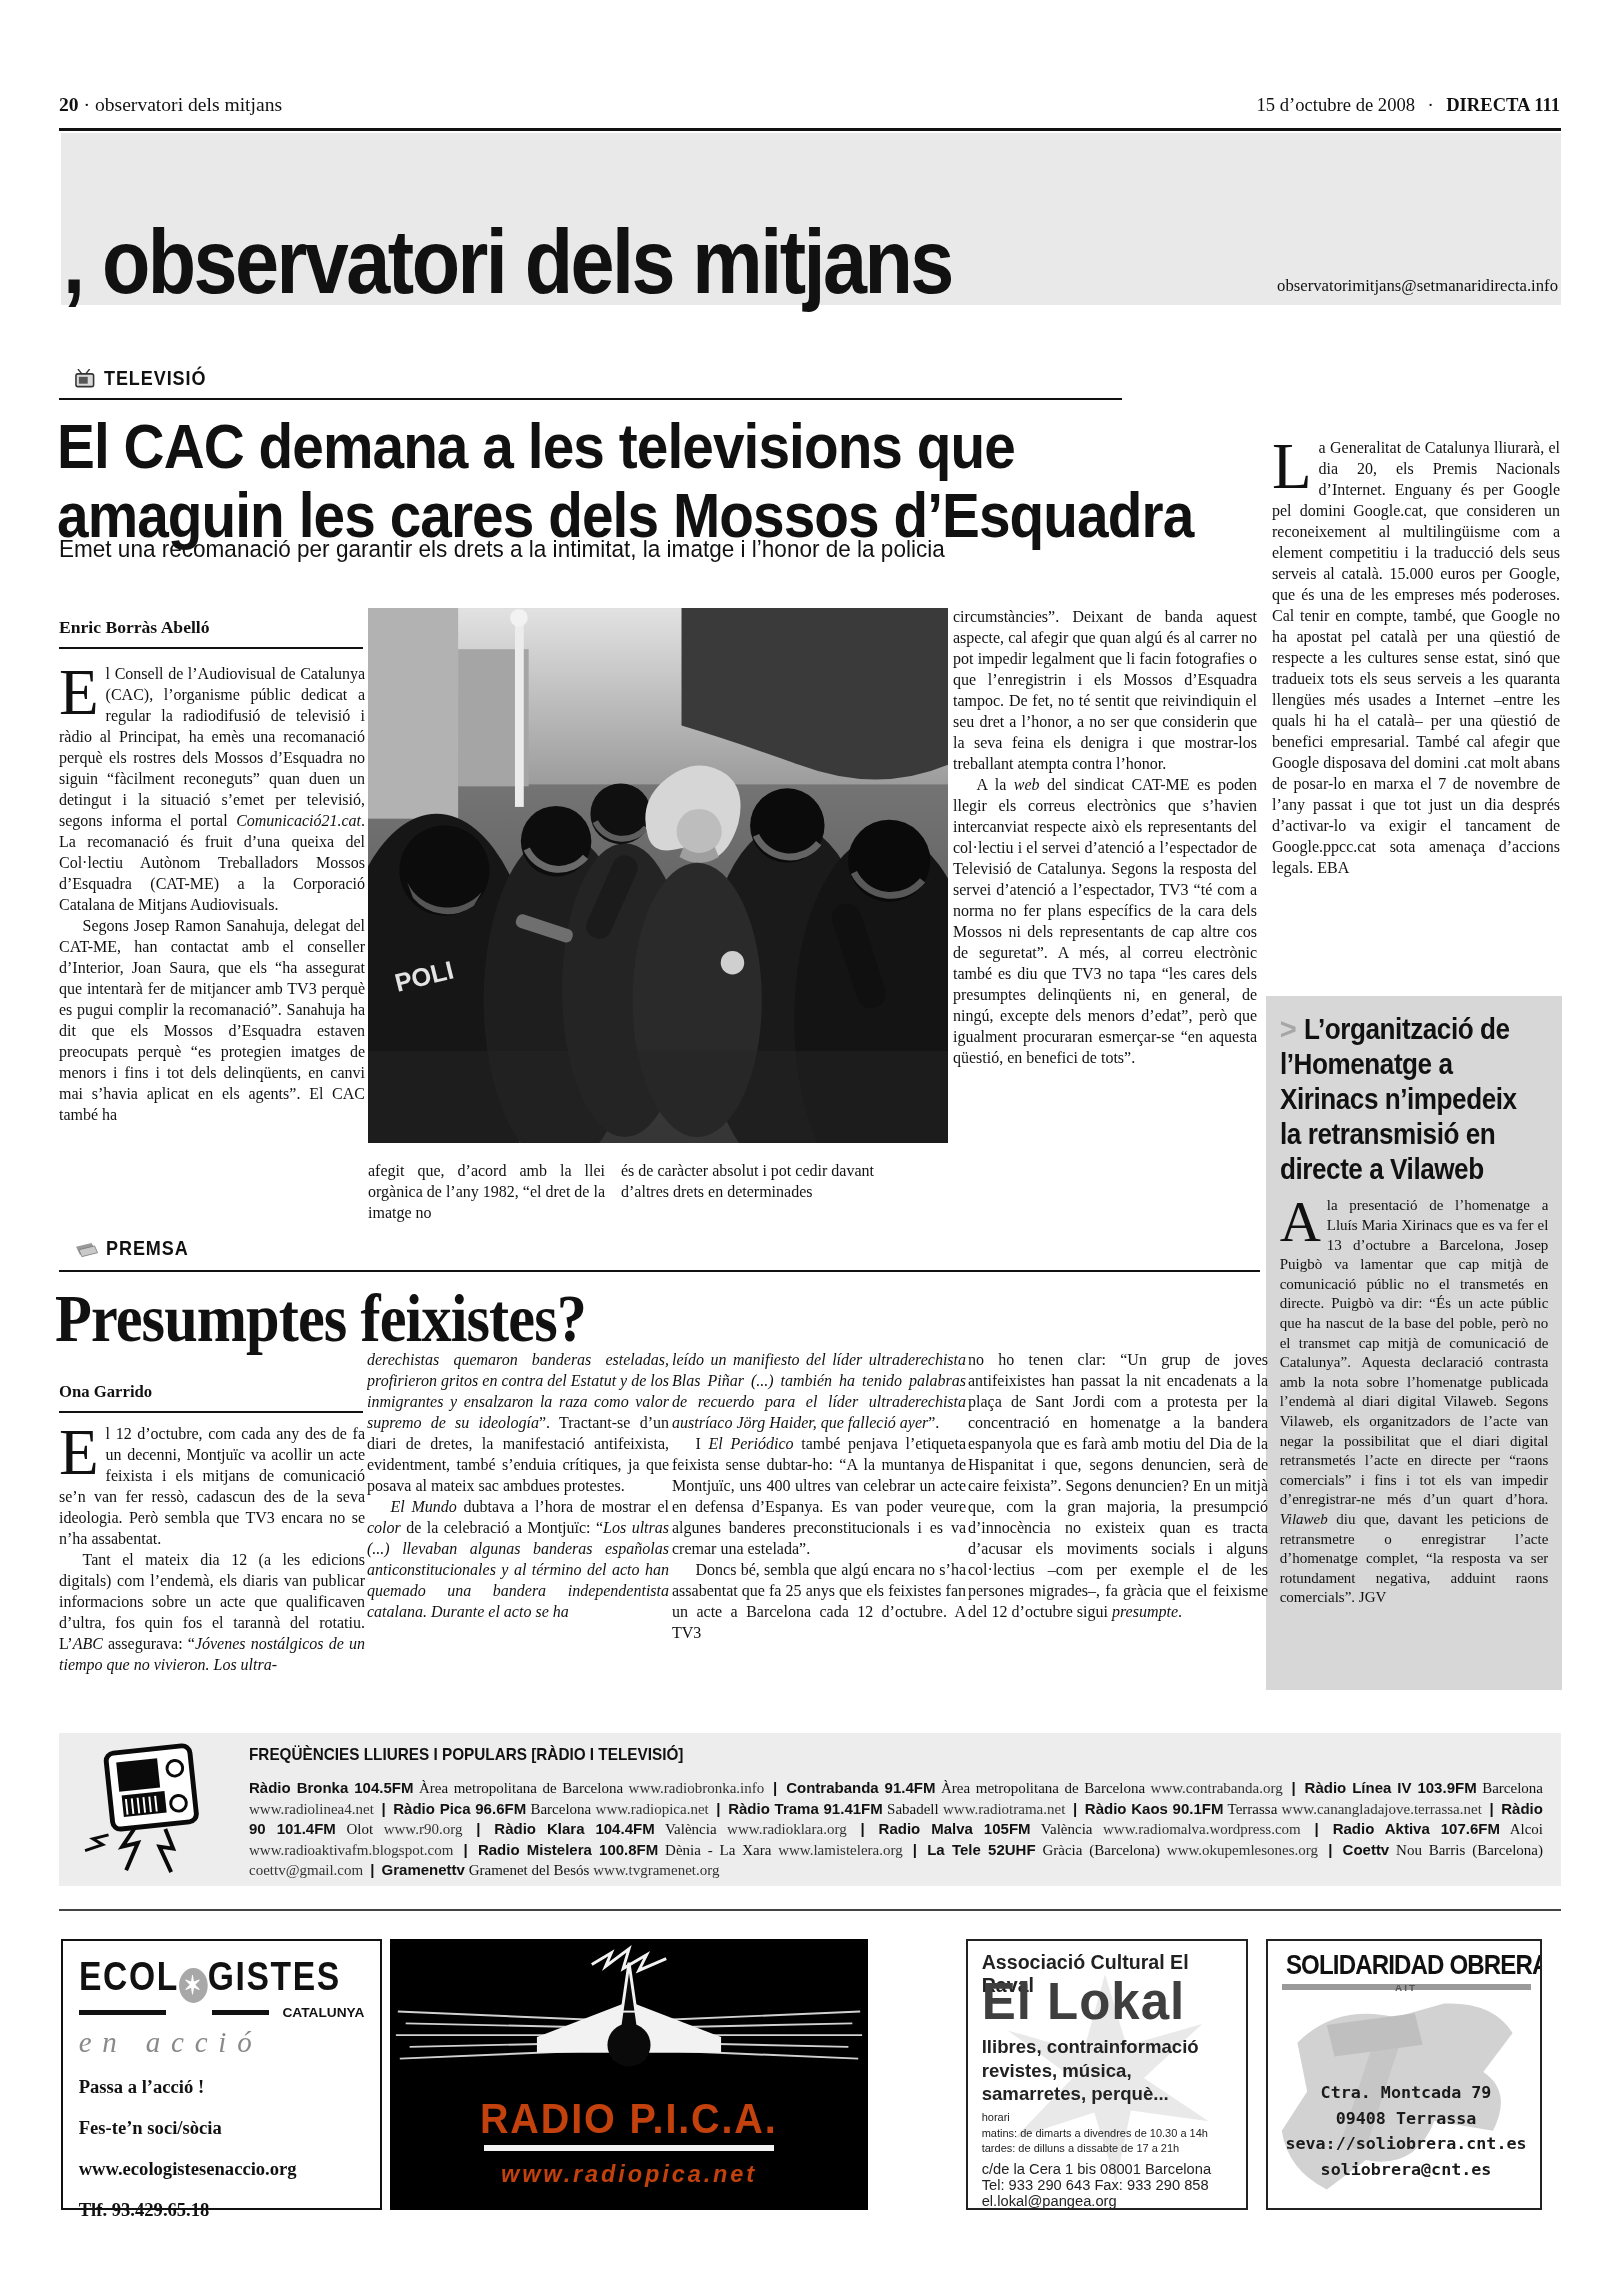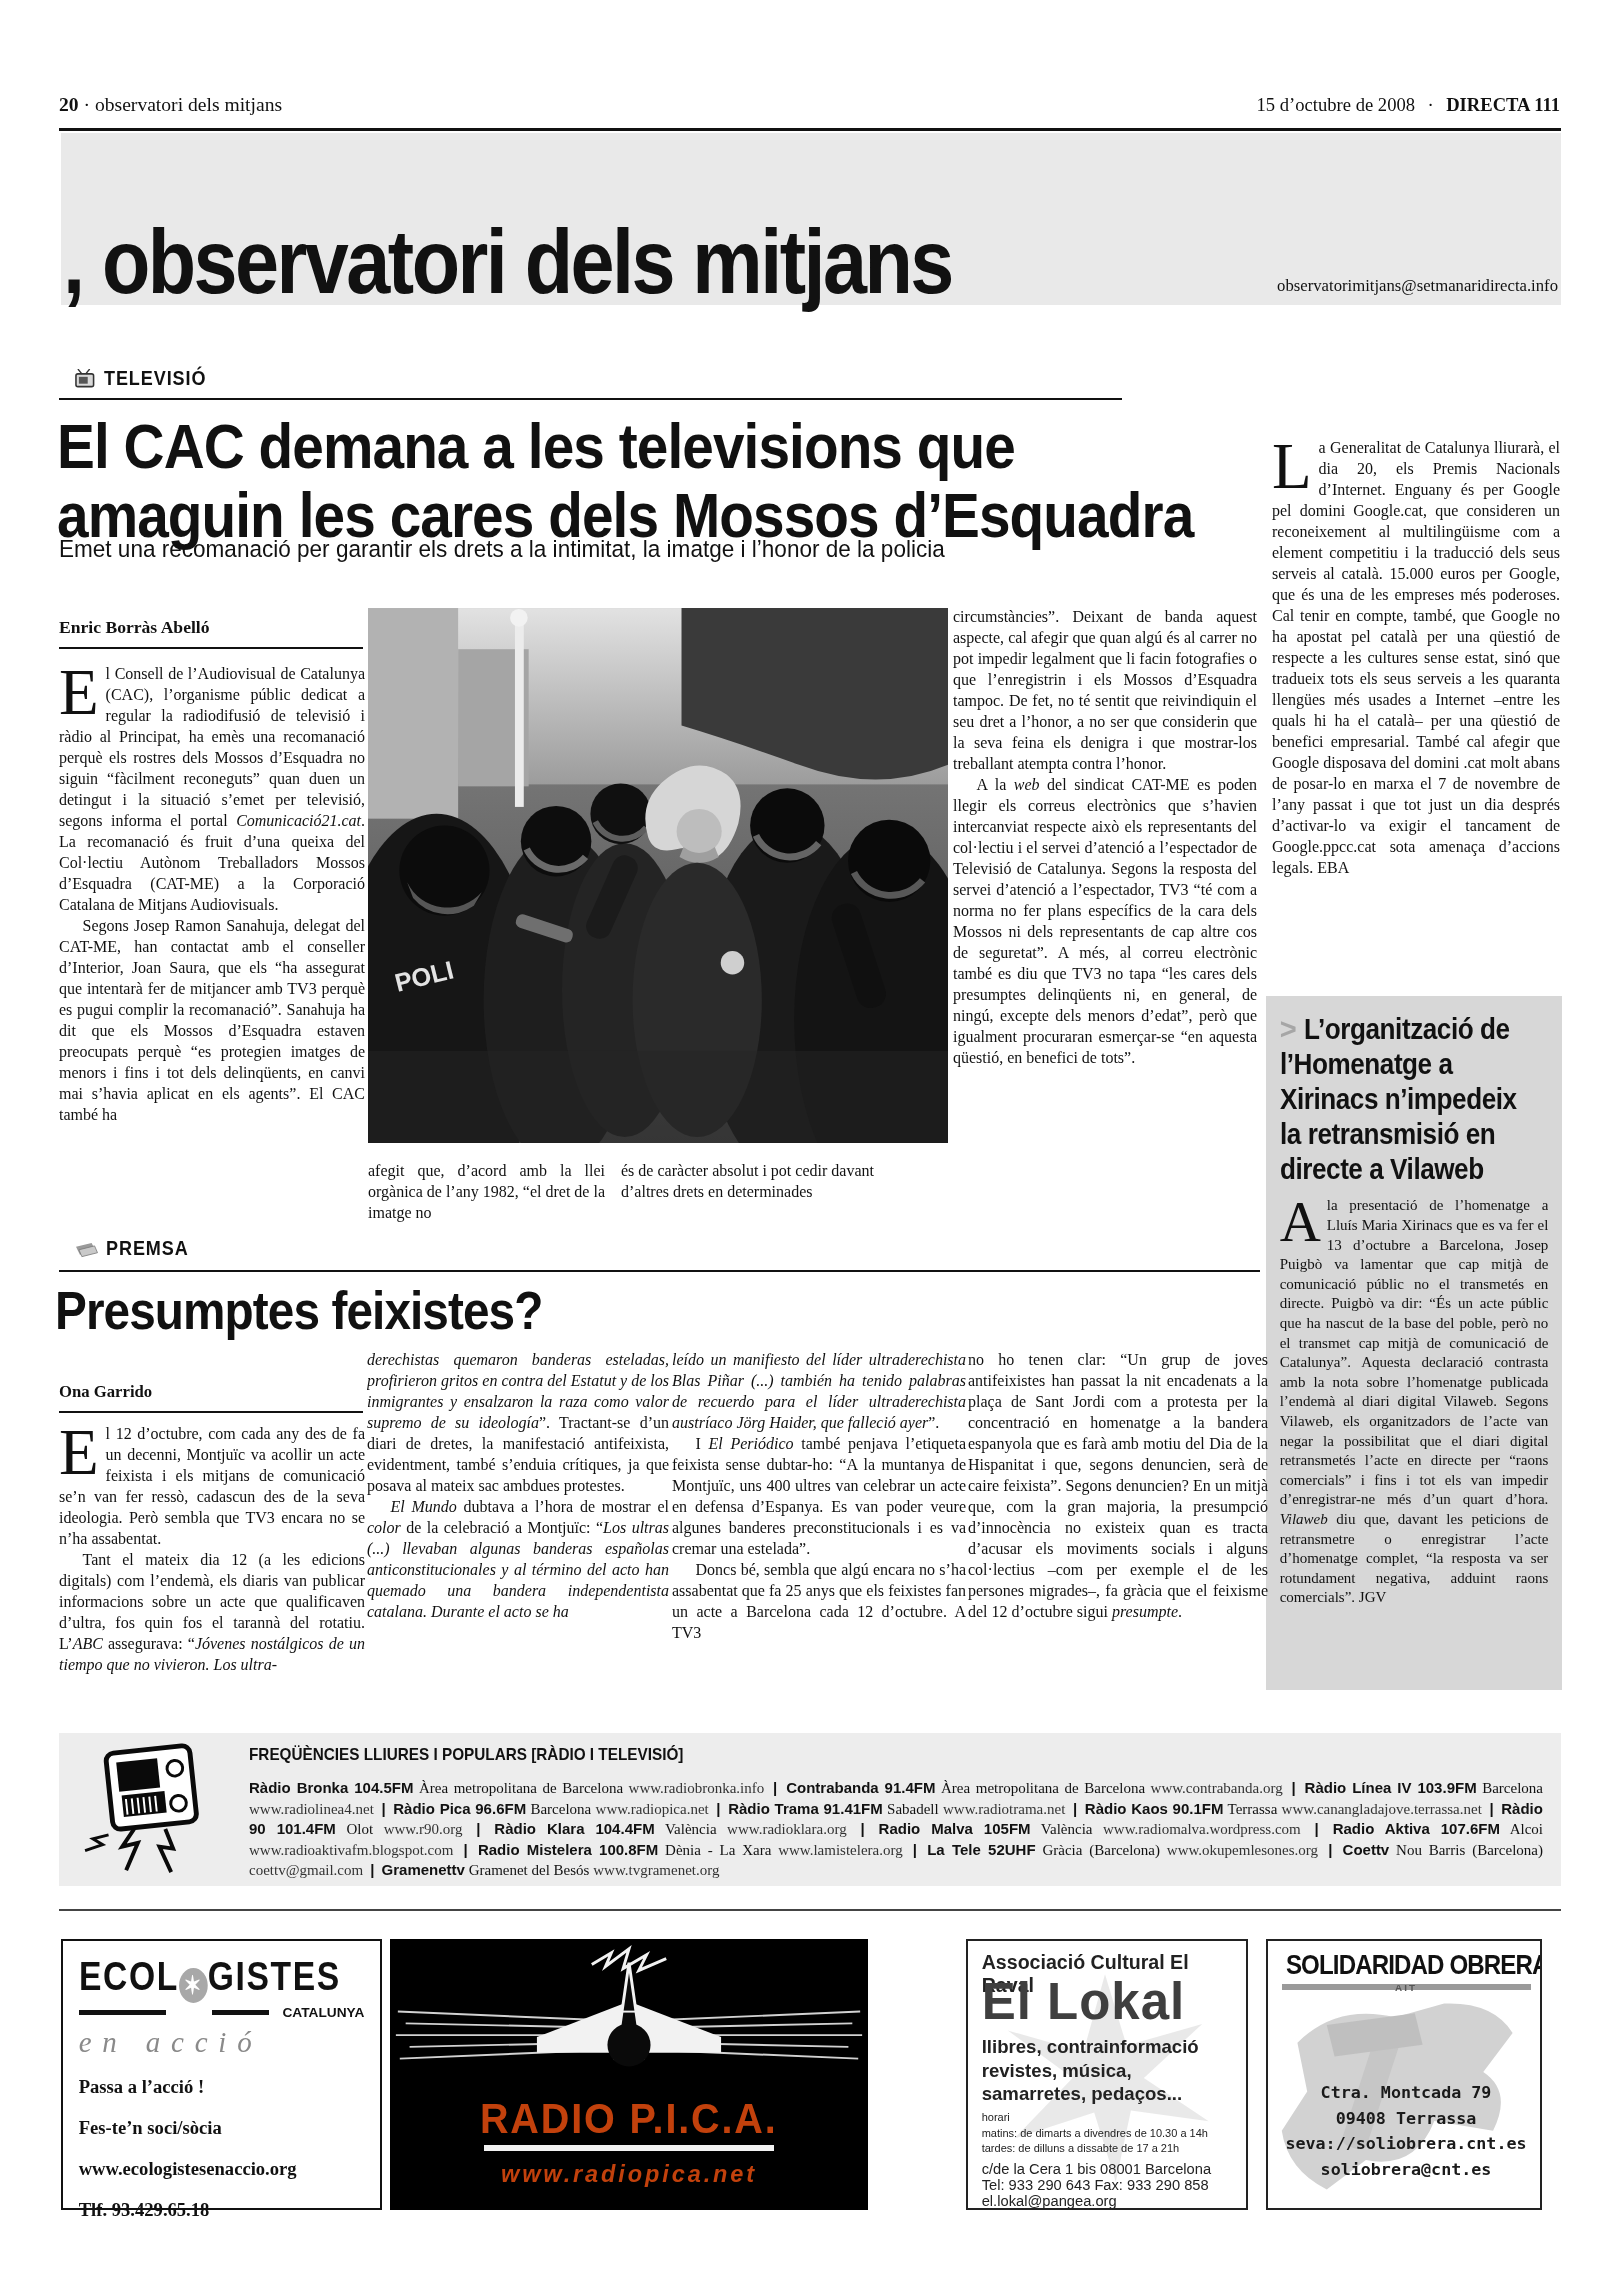--- a/index.html
+++ b/index.html
@@ -159,21 +159,21 @@
     <svg width="25.5" height="17.6" viewBox="0 0 26 18">
         <path d="M2,6 L18,2 L22,10 L6,14 Z" fill="#9a9a9a"></path>
         <path d="M5,9 L21,5 L24,12 L8,16 Z" fill="#c9c9c9" stroke="#777" stroke-width="0.8"></path>
       </svg>
   </span>
   <div class="abs sans" style="left:106px;top:1237px;font-size:19.6px;font-weight:bold;letter-spacing:1px;">
     <span class="sq" style="transform:scaleX(.92);">PREMSA</span>
   </div>
   <div class="rule" style="left:59px;top:1270px;width:1201px;height:2px;"></div>
 
-  <div class="abs sans" style="left:55px;top:1280px;font-size:53px;font-weight:bold;letter-spacing:-1px;">
+  <div class="abs sans" style="left:55px;top:1280px;font-size:67px;font-weight:bold;letter-spacing:-1px;font-family:Liberation Serif, serif;">
     <span class="sq" style="transform:scaleX(.9);">Presumptes feixistes?</span>
   </div>
 
   <div class="abs serif" style="left:59px;top:1382px;font-size:16.7px;font-weight:bold;">Ona Garrido</div>
   <div class="rule" style="left:59px;top:1411px;width:304px;height:2px;"></div>
 
   <div class="abs just body16" style="left:59px;top:1423px;width:306px;height:300px;overflow:hidden;">
     <p><span class="dc">E</span><span>l 12 d’octubre, com cada any des de fa un decenni, Montjuïc va acollir un acte feixista i els mitjans de comunicació se’n van fer ressò, cadascun des de la seva ideologia. Però sembla que TV3 encara no se n’ha assabentat.</span></p>
     <p class="ind">Tant el mateix dia 12 (a les edicions digitals) com l’endemà, els diaris van publicar informacions sobre un acte que qualificaven d’ultra, fos quin fos el tarannà del rotatiu. L’<i>ABC</i> assegurava: “<i>Jóvenes nostálgicos de un tiempo que no vivieron. Los ultra-</i></p>
   </div>
@@ -274,21 +274,21 @@
 
   <div class="adbox" style="left:966px;width:282px;border:2px solid #222;padding:9.8px 13.7px;overflow:hidden;">
     <svg class="abs" style="left:29px;top:29px;opacity:.45;" width="216" height="216" viewBox="0 0 100 100">
       <polygon points="50,2 60,35 95,25 68,50 98,70 62,65 55,98 45,66 8,78 35,50 5,28 40,38" fill="#cfcfcf"></polygon>
     </svg>
     <div class="abs sans" style="left:13.7px;top:9.8px;font-size:19.6px;font-weight:bold;color:#222;">Associació Cultural El Raval</div>
     <div class="abs sans" style="left:13.7px;top:31px;font-size:51px;font-weight:bold;color:#3f3f3f;letter-spacing:1px;">El Lokal</div>
     <div class="abs sans" style="left:13.7px;top:94px;font-size:18.6px;font-weight:bold;line-height:23.5px;color:#222;">
       <div>llibres, contrainformació</div>
         <div>revistes, música,</div>
-        <div>samarretes, pedaços...</div>
+        <div>samarretes, perquè...</div>
     </div>
     <div class="abs sans" style="left:13.7px;top:169px;font-size:11px;line-height:15.7px;color:#222;">
       <div>horari</div>
         <div>matins: de dimarts a divendres de 10.30 a 14h</div>
         <div>tardes: de dilluns a dissabte de 17 a 21h</div>
     </div>
     <div class="abs sans" style="left:13.7px;top:220px;font-size:14.7px;line-height:16px;color:#222;">
       <div>c/de la Cera 1 bis 08001 Barcelona</div>
         <div>Tel: 933 290 643 Fax: 933 290 858</div>
         <div>el.lokal@pangea.org</div>

